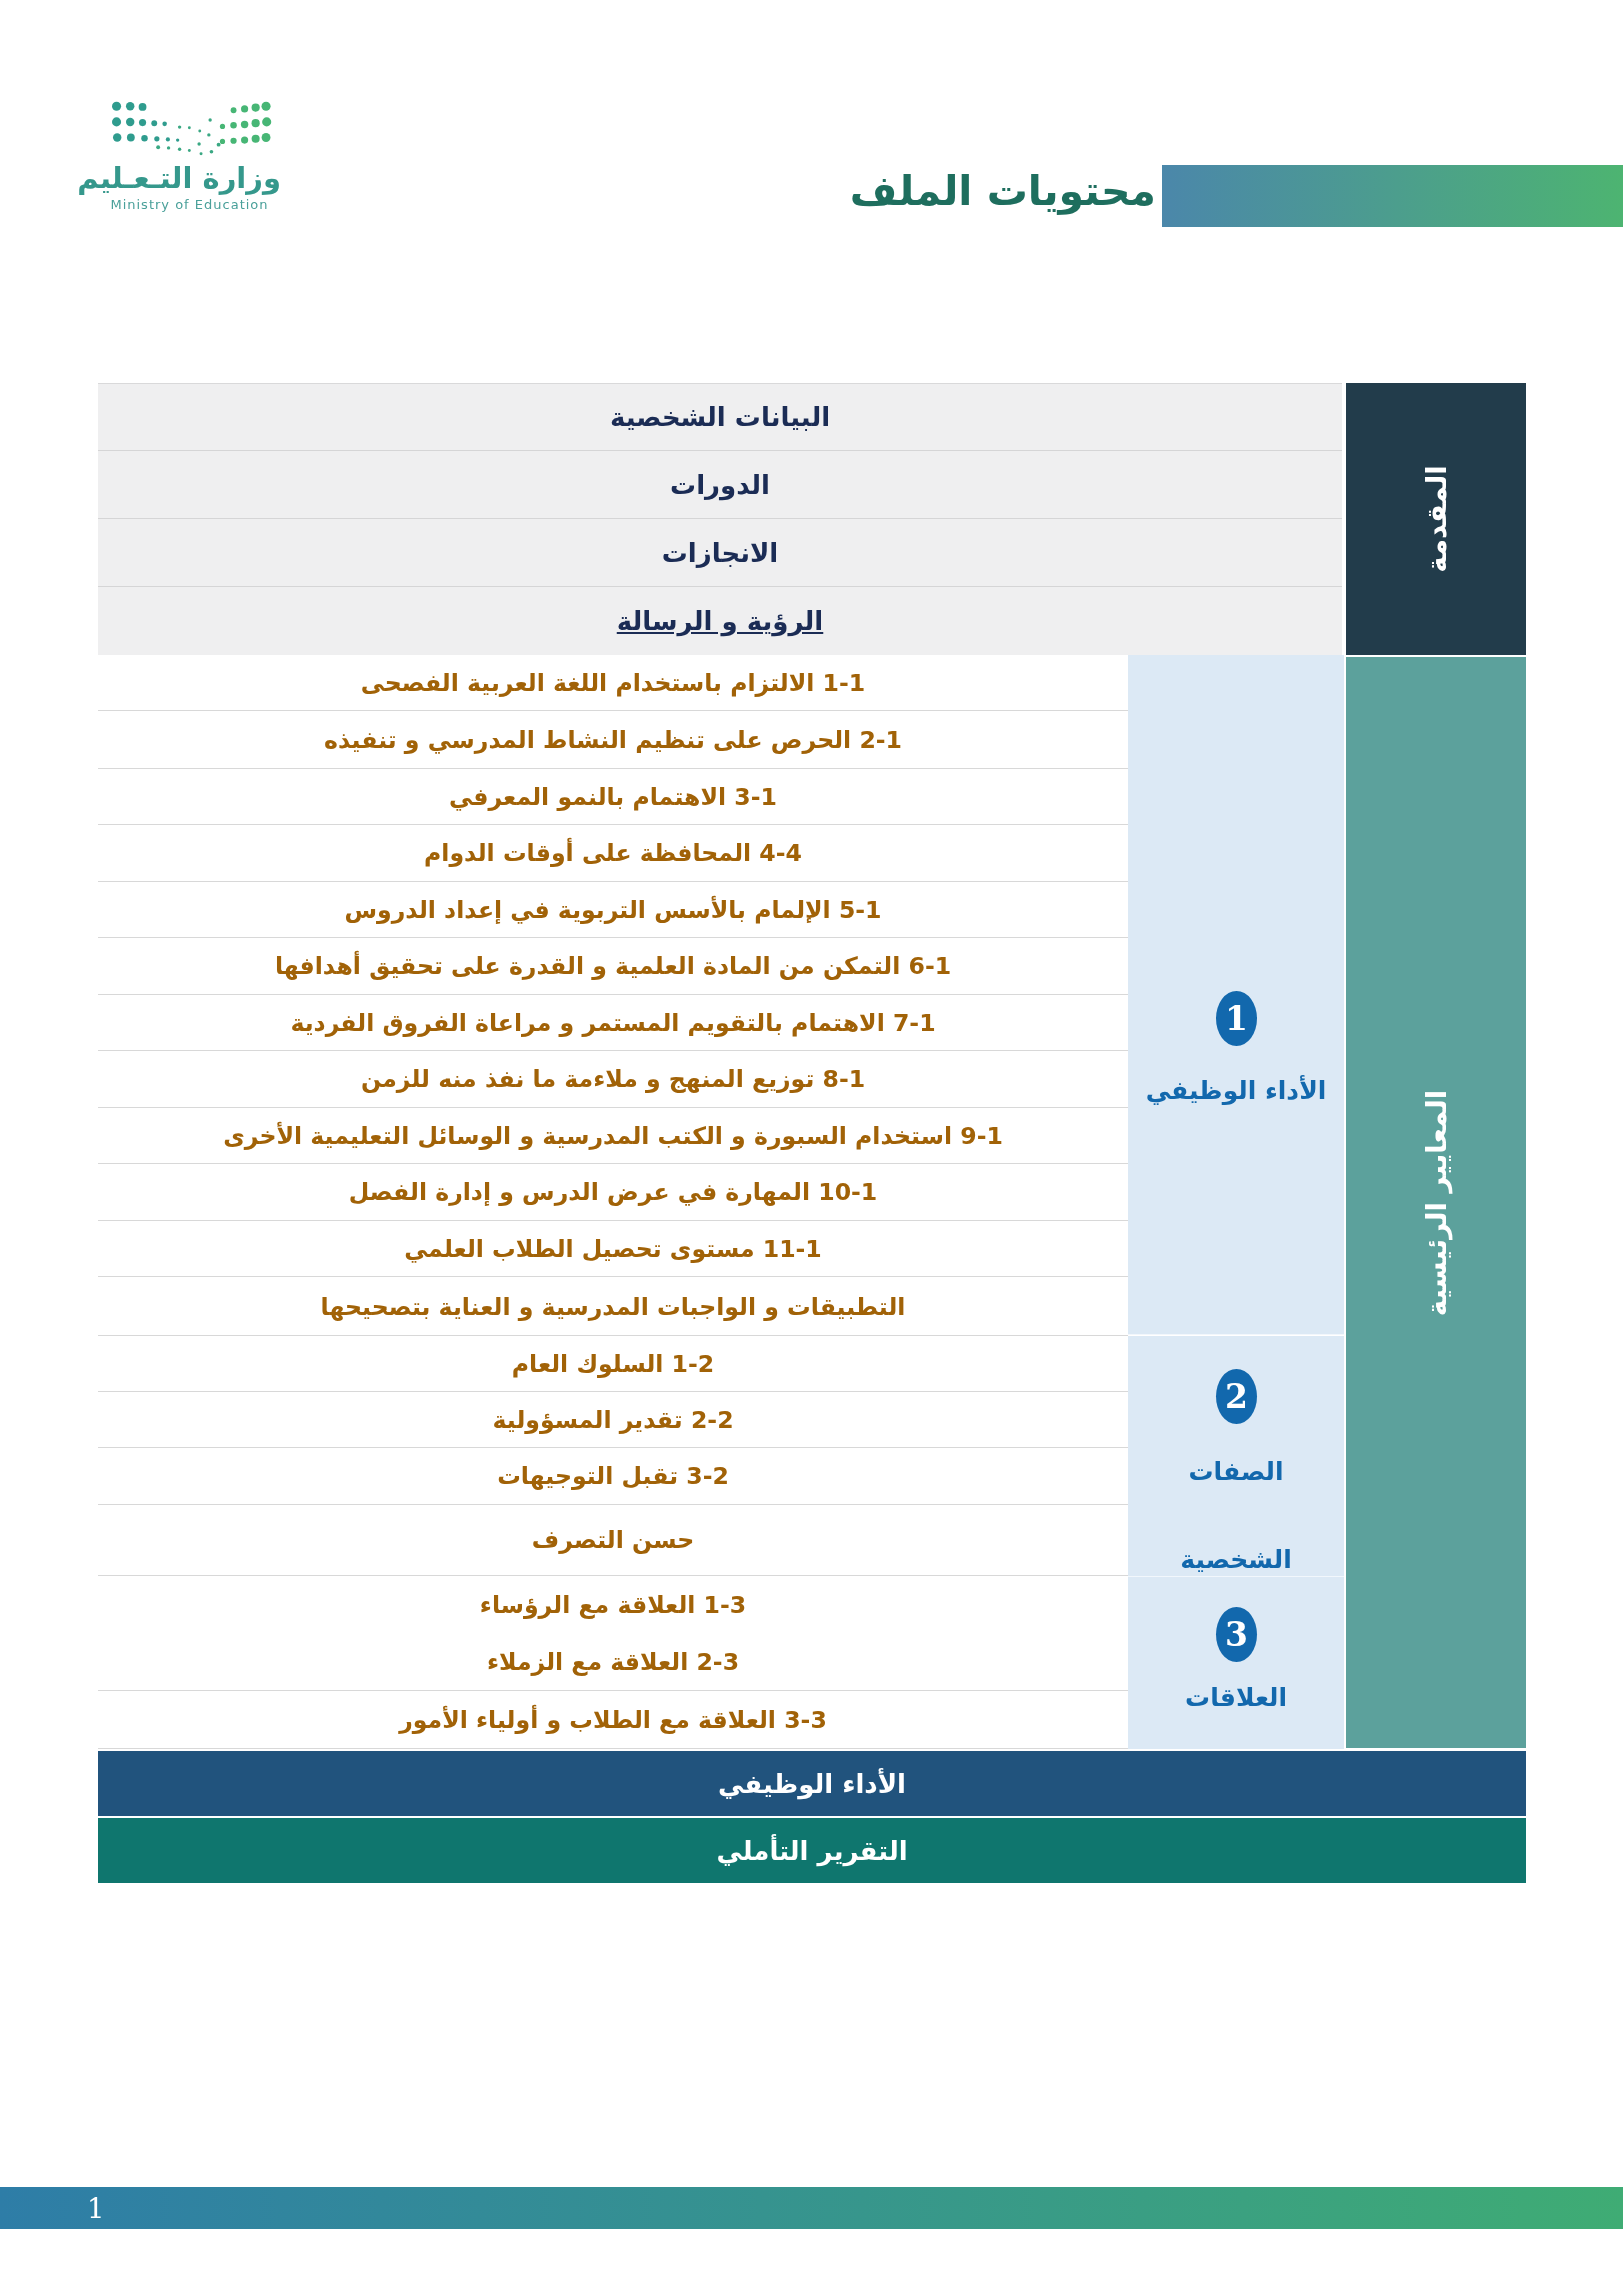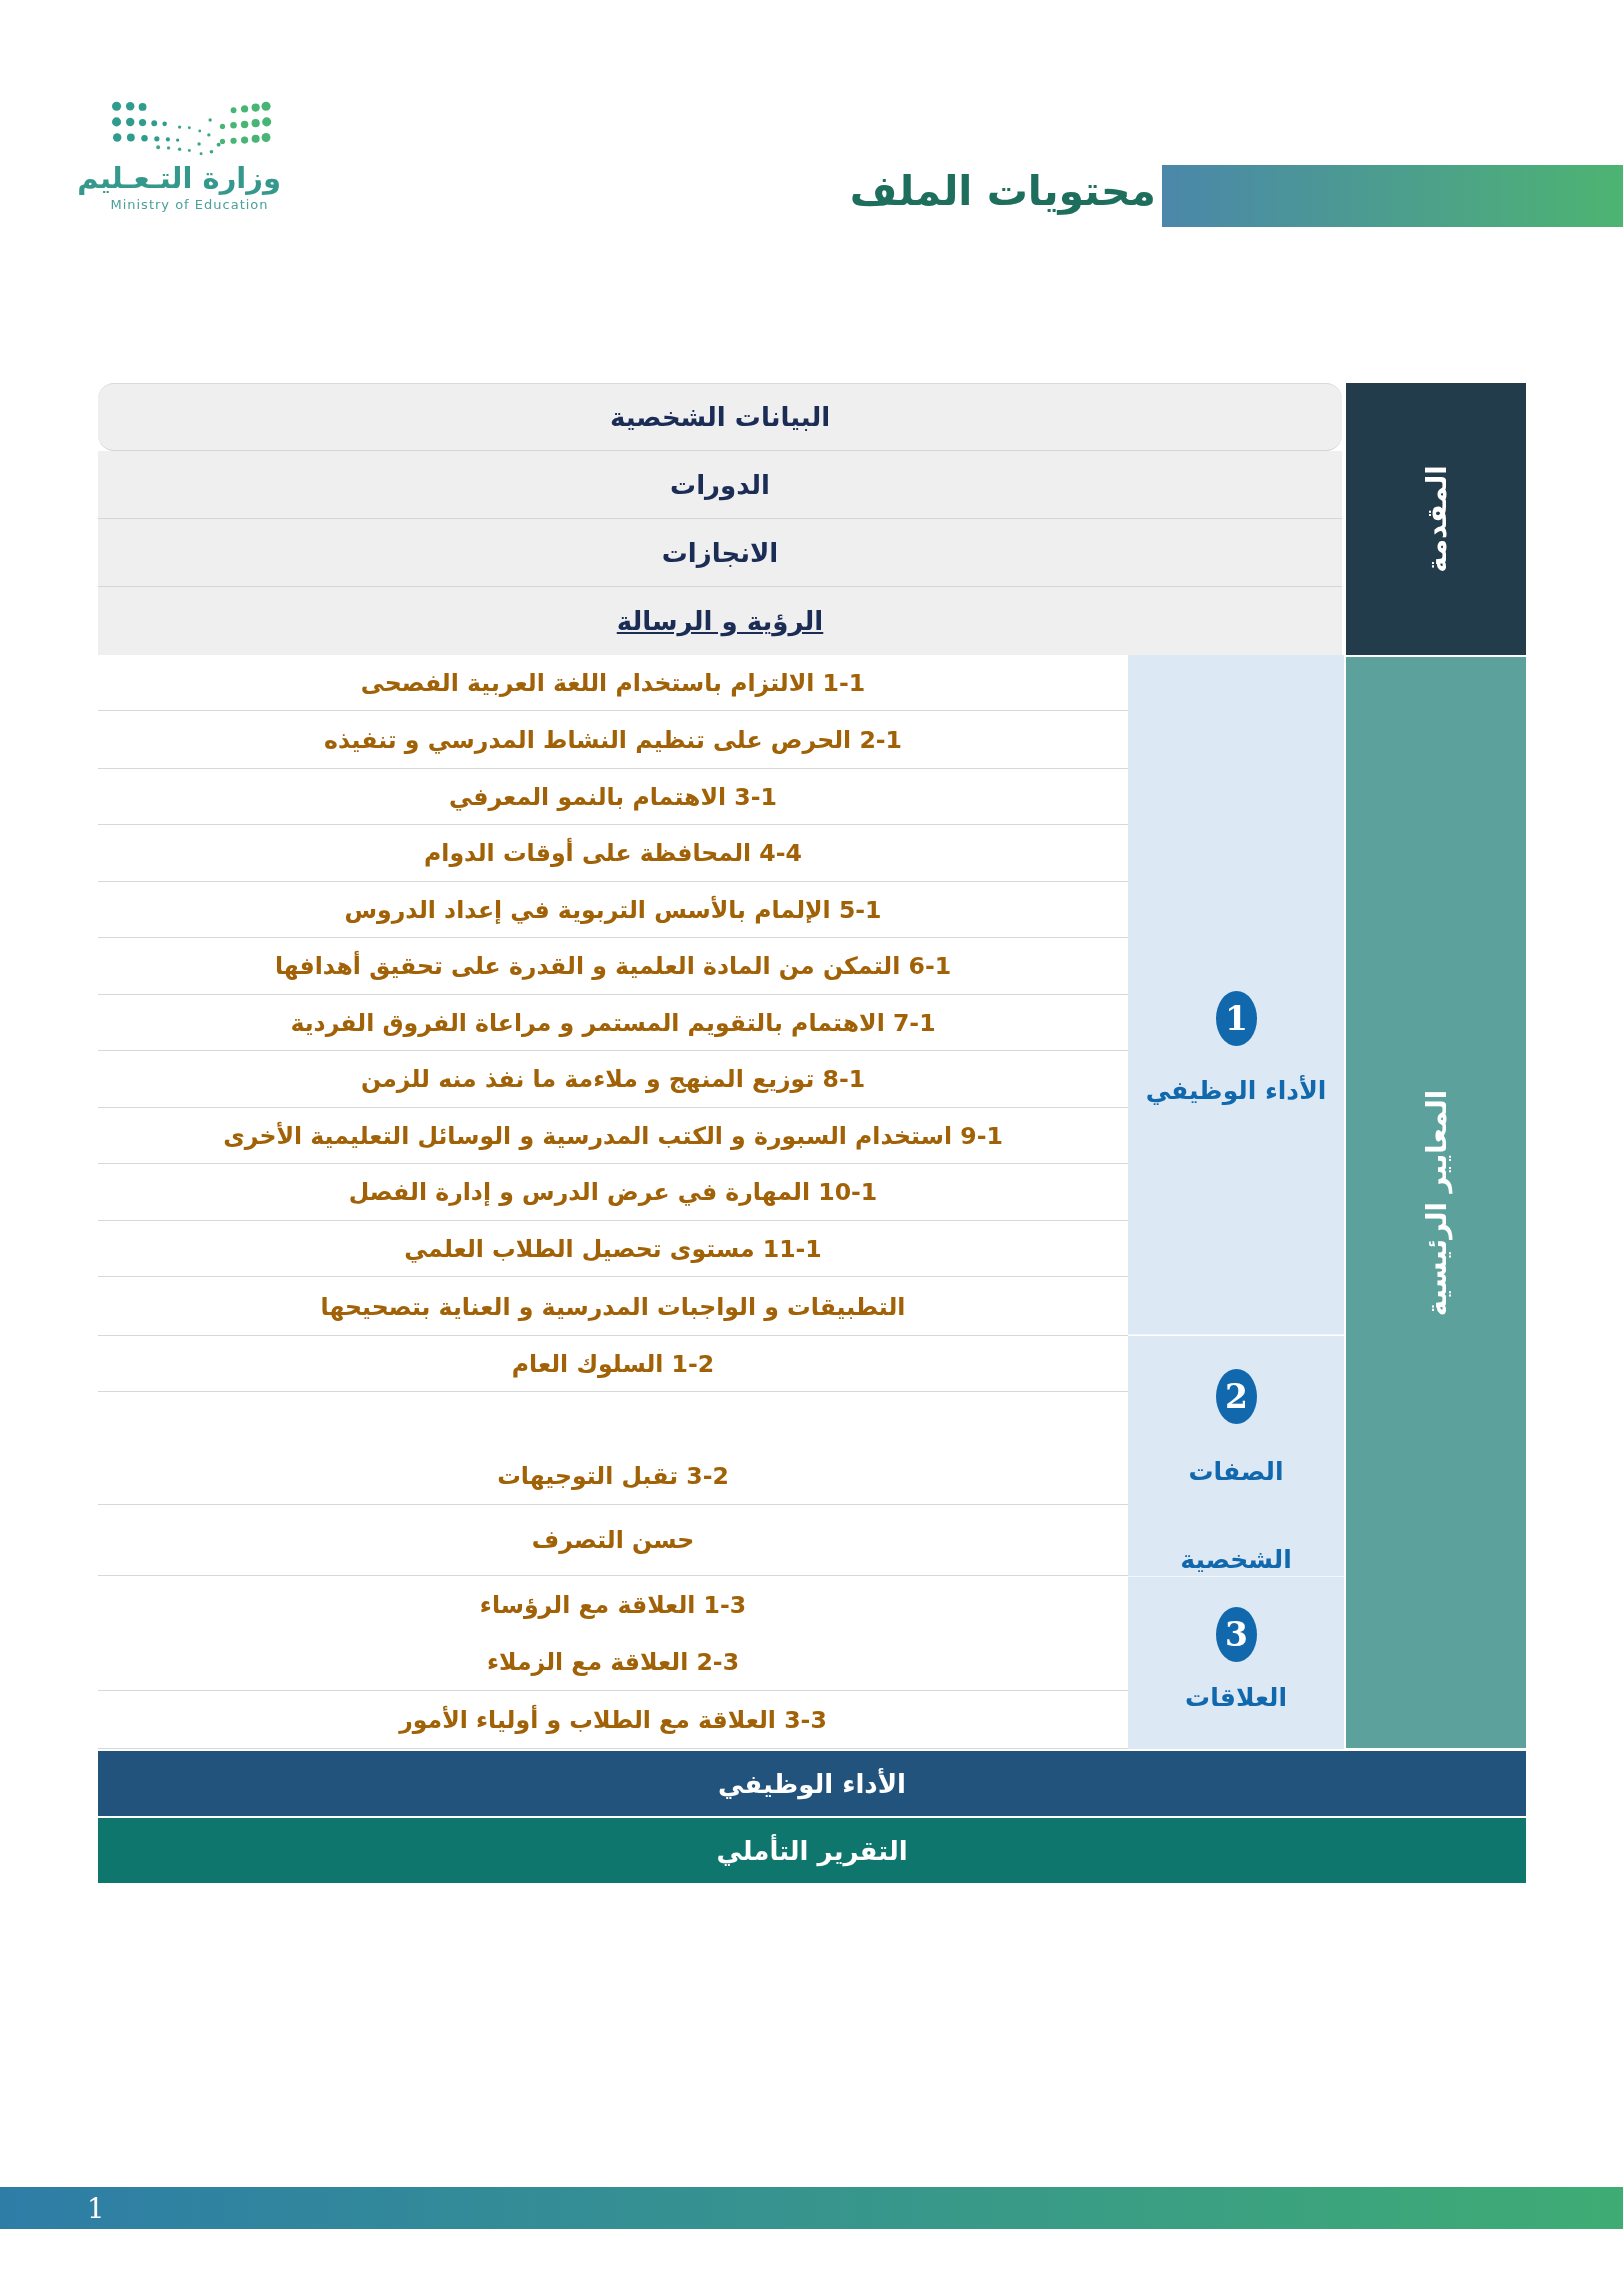--- a/index.html
+++ b/index.html
@@ -116,21 +116,21 @@
           <circle cx="247" cy="70" r="6.8"></circle>
       </g>
     </svg>
     <div class="logo-ar" dir="rtl">وزارة التـعـليم</div>
     <div class="logo-en">Ministry of Education</div>
   </div>
 
   <div class="doc-title" dir="rtl">محتويات الملف</div>
   <div class="title-bar"></div>
 
-  <div class="intro-row first" style="top:383px;border-radius:16px;" dir="rtl">البيانات الشخصية</div>
+  <div class="intro-row first" style="top:383px;" dir="rtl">البيانات الشخصية</div>
   <div class="intro-row" style="top:451px;" dir="rtl">الدورات</div>
   <div class="intro-row" style="top:519px;" dir="rtl">الانجازات</div>
   <div class="intro-row last" style="top:587px;" dir="rtl">الرؤية و الرسالة</div>
 
   <div class="side-cell side-intro" style="top:383px;height:272px;">
     <span class="v-label" dir="rtl">المقدمة</span>
   </div>
 
   <div class="crit-row" style="top:655px;height:56px;" dir="rtl">1-1 الالتزام باستخدام اللغة العربية الفصحى</div>
   <div class="crit-row" style="top:712px;height:57px;" dir="rtl">2-1 الحرص على تنظيم النشاط المدرسي و تنفيذه</div>
@@ -138,20 +138,21 @@
   <div class="crit-row" style="top:825px;height:57px;" dir="rtl">4-4 المحافظة على أوقات الدوام</div>
   <div class="crit-row" style="top:882px;height:56px;" dir="rtl">5-1 الإلمام بالأسس التربوية في إعداد الدروس</div>
   <div class="crit-row" style="top:938px;height:57px;" dir="rtl">6-1 التمكن من المادة العلمية و القدرة على تحقيق أهدافها</div>
   <div class="crit-row" style="top:995px;height:56px;" dir="rtl">7-1 الاهتمام بالتقويم المستمر و مراعاة الفروق الفردية</div>
   <div class="crit-row" style="top:1051px;height:57px;" dir="rtl">8-1 توزيع المنهج و ملاءمة ما نفذ منه للزمن</div>
   <div class="crit-row" style="top:1108px;height:56px;" dir="rtl">9-1 استخدام السبورة و الكتب المدرسية و الوسائل التعليمية الأخرى</div>
   <div class="crit-row" style="top:1164px;height:57px;" dir="rtl">10-1 المهارة في عرض الدرس و إدارة الفصل</div>
   <div class="crit-row" style="top:1221px;height:56px;" dir="rtl">11-1 مستوى تحصيل الطلاب العلمي</div>
   <div class="crit-row" style="top:1278px;height:58px;" dir="rtl">التطبيقات و الواجبات المدرسية و العناية بتصحيحها</div>
   <div class="crit-row" style="top:1336px;height:56px;" dir="rtl">1-2 السلوك العام</div>
+  <div class="crit-row" style="top:1392px;height:56px;" dir="rtl">2-2 تقدير المسؤولية</div>
   <div class="crit-row" style="top:1448px;height:57px;" dir="rtl">3-2 تقبل التوجيهات</div>
   <div class="crit-row" style="top:1505px;height:71px;" dir="rtl">حسن التصرف</div>
   <div class="crit-row" style="top:1577px;height:57px;" dir="rtl">1-3 العلاقة مع الرؤساء</div>
   <div class="crit-row" style="top:1633px;height:58px;" dir="rtl">2-3 العلاقة مع الزملاء</div>
   <div class="crit-row" style="top:1691px;height:58px;" dir="rtl">3-3 العلاقة مع الطلاب و أولياء الأمور</div>
 
   <div class="sec-cell divided" style="top:655px;height:680px;"></div>
   <div class="sec-cell divided" style="top:1336px;height:241px;"></div>
   <div class="sec-cell" style="top:1577px;height:172px;"></div>
 

